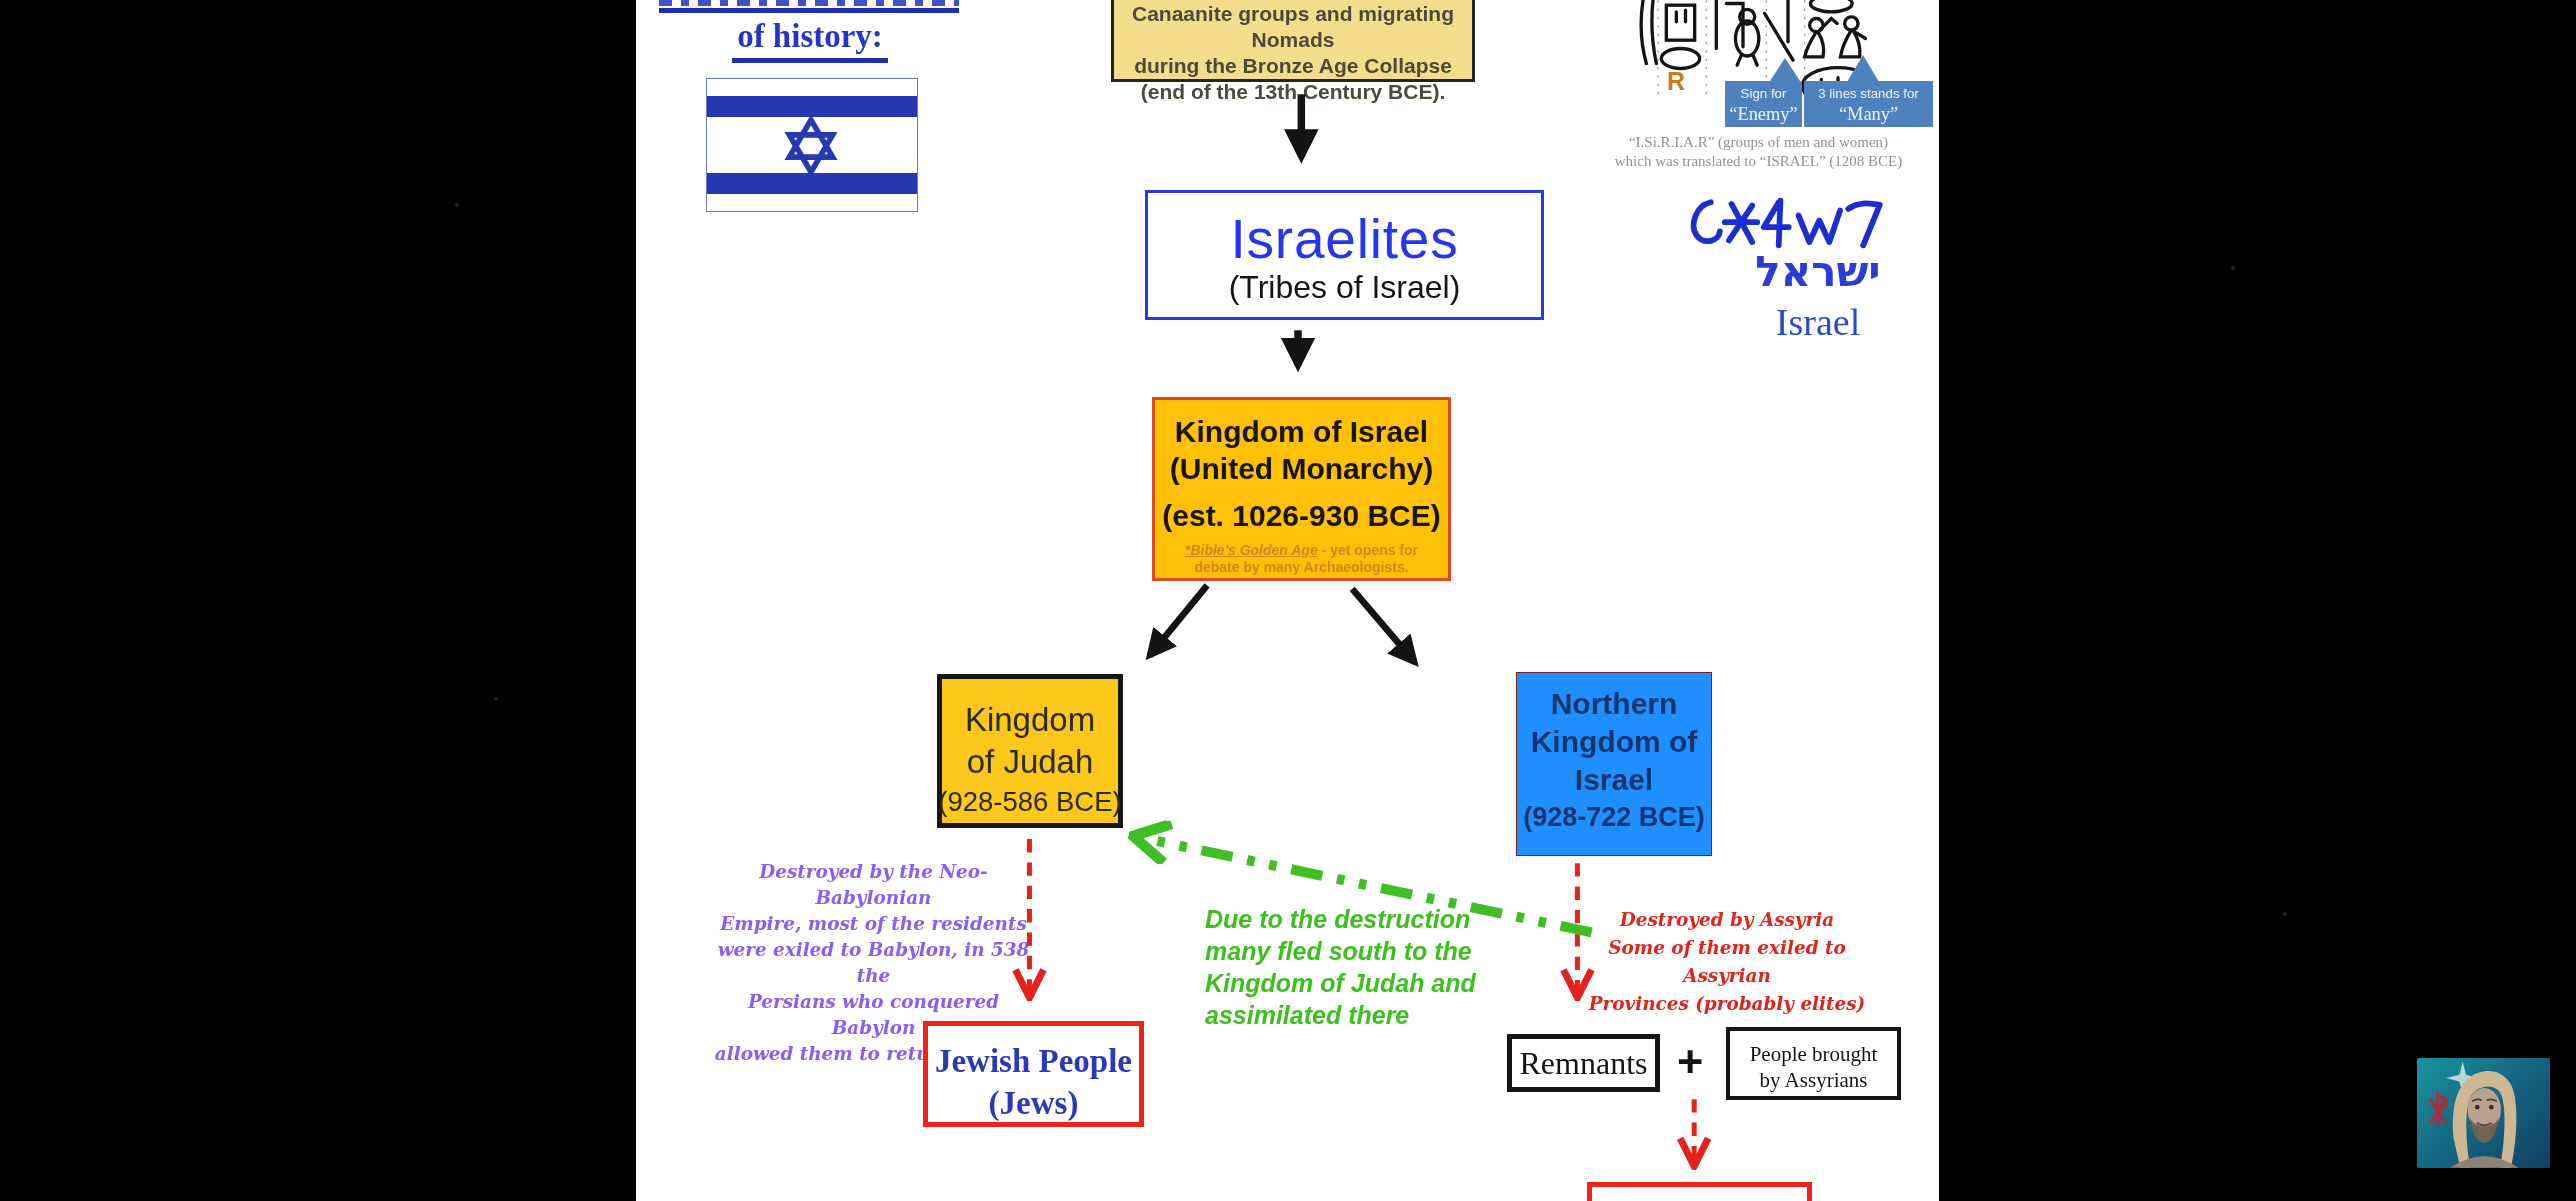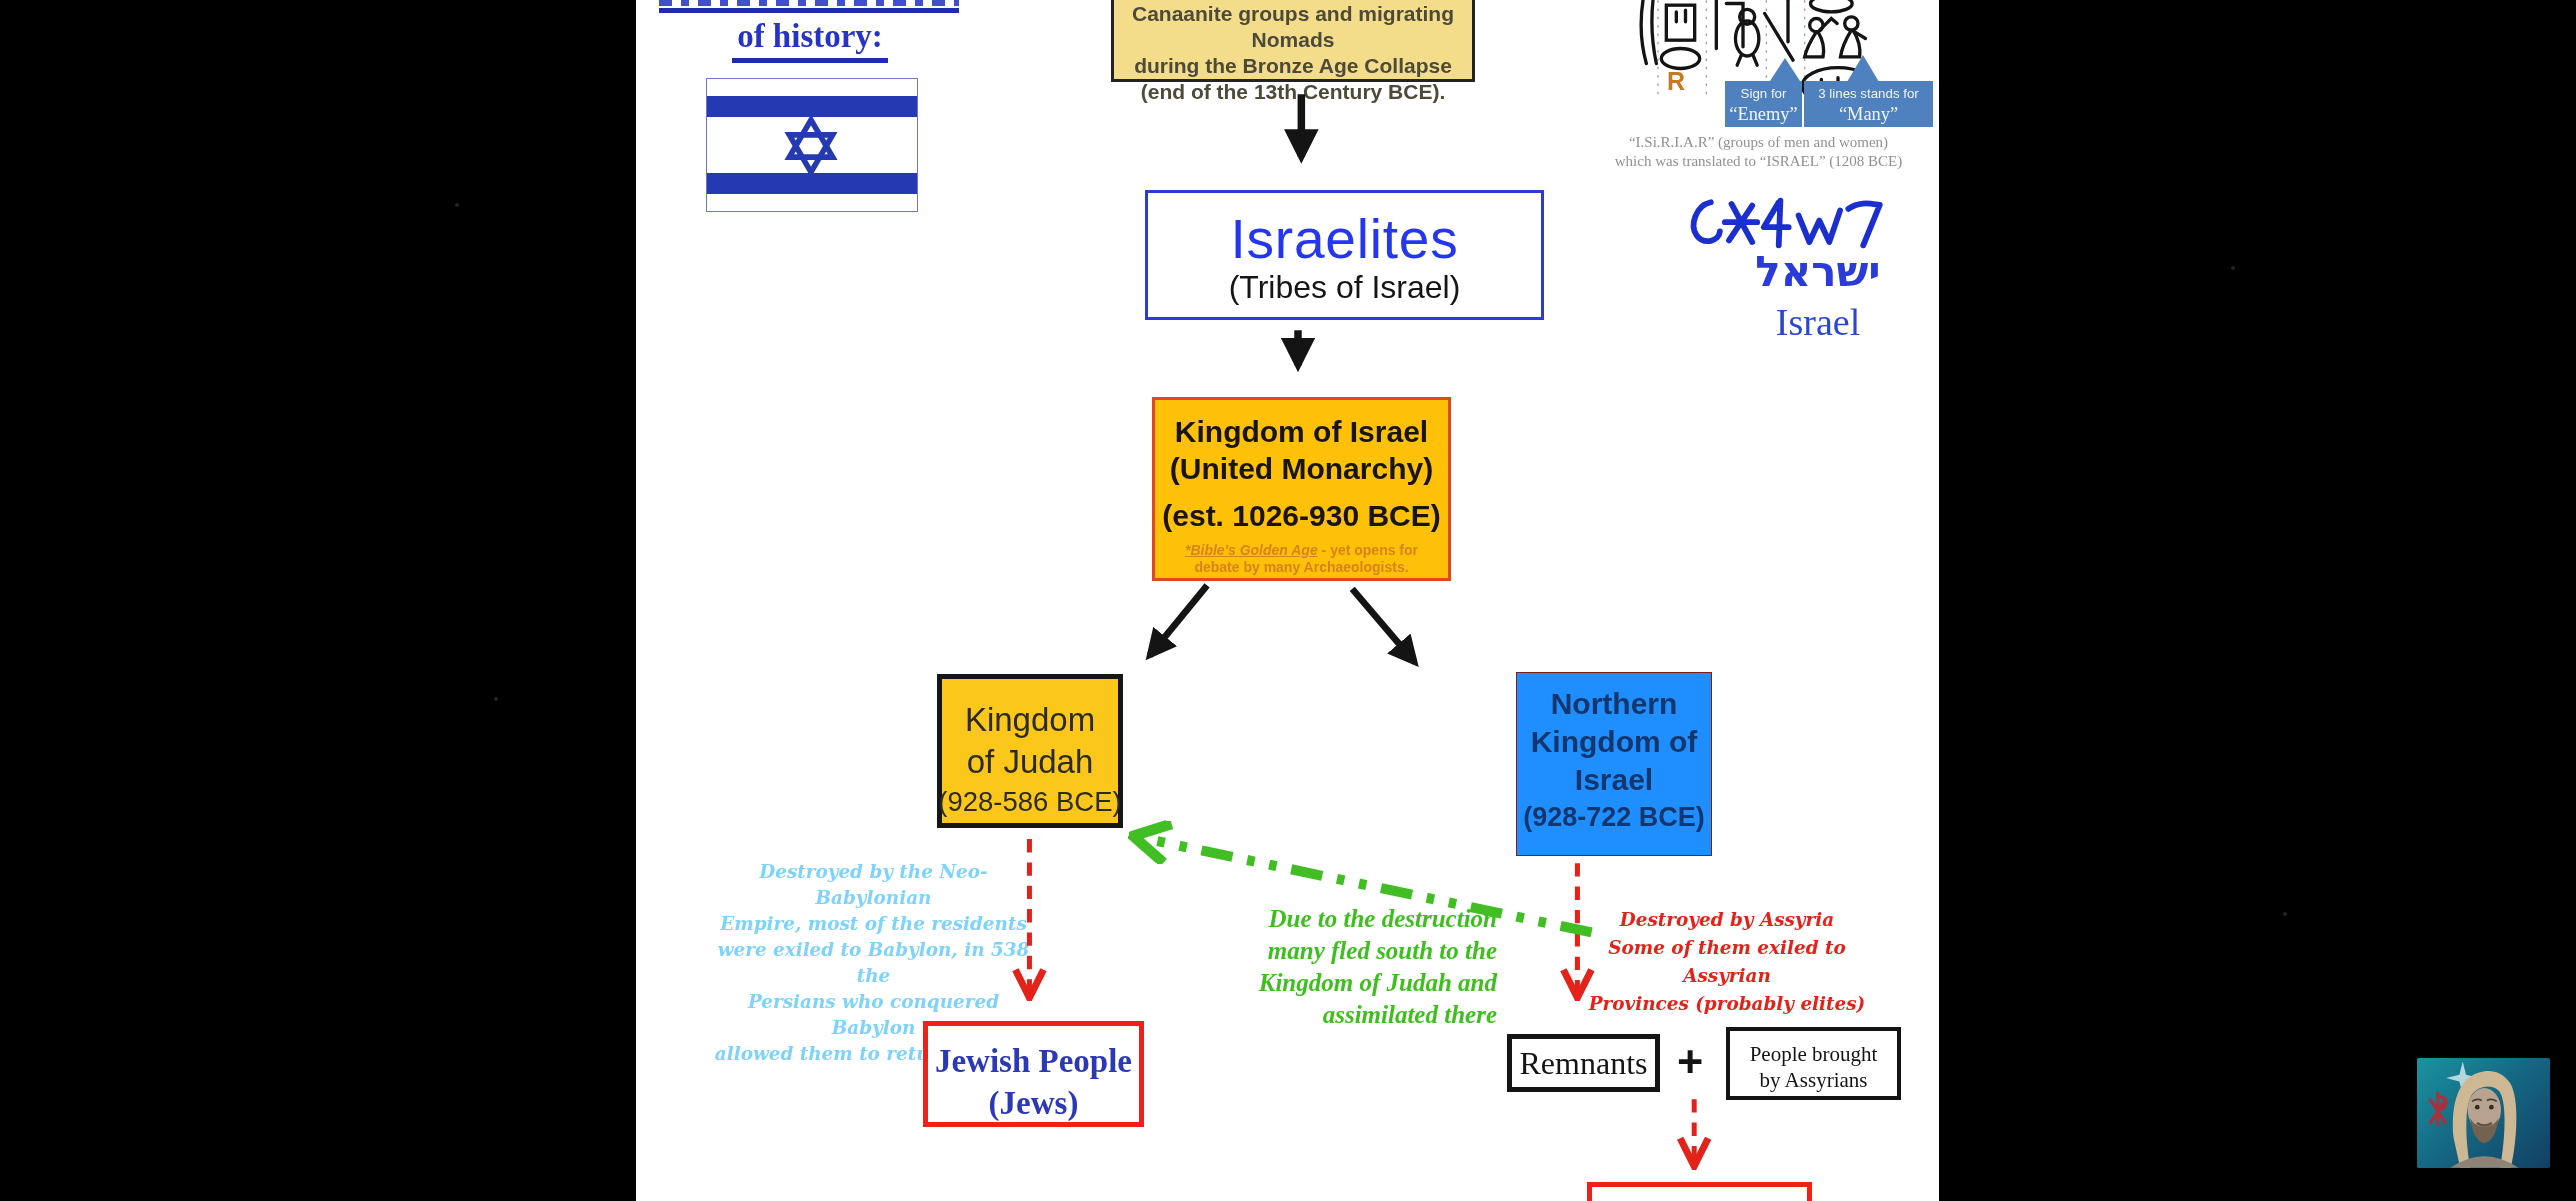--- a/index.html
+++ b/index.html
@@ -51,23 +51,23 @@
   .remnants div{font-family:"Liberation Serif",serif;font-size:32px;color:#141414;}
 
   .peopleb{background:#fff;border:4.2px solid #141414;padding-top:10px;}
   .peopleb div{font-family:"Liberation Serif",serif;font-size:21px;color:#141414;line-height:26px;}
 
   .plus{font-size:45px;font-weight:700;color:#141414;}
 
   .cutbox{background:#fff;border:5px solid #ee2218;}
 
   .script-red div{font-family:"DejaVu Serif",serif;font-style:italic;font-weight:600;
-    font-size:18.4px;line-height:26px;color:#7dd3fc;text-align:center;}
-  .script-green div{font-family:Liberation Serif, serif;font-style:italic;font-weight:bold;
-    font-size:25px;line-height:32px;color:#3dc01e;text-align:right;}
+    font-size:18.4px;line-height:26px;color:#8b5cf6;text-align:center;}
+  .script-green div{font-family:Liberation Sans, sans-serif;font-style:italic;font-weight:bold;
+    font-size:25px;line-height:32px;color:#3dc01e;text-align:left;}
   .script-red2 div{font-family:"DejaVu Serif",serif;font-style:italic;font-weight:600;
     font-size:18.4px;line-height:28px;color:#e3231a;text-align:center;}
 
   .callout{background:#4e81bd;color:#f2f5fa;text-align:center;padding-top:5px;}
   .callout .c1{font-size:13.3px;line-height:16.7px;}
   .callout .c2{font-family:"Liberation Serif",serif;font-size:18.4px;line-height:22px;}
   .tri{position:absolute;width:0;height:0;}
 
   .caption{font-family:"Liberation Serif",serif;font-size:15px;line-height:19px;color:#909090;text-align:center;}
   .hebrew{font-family:"DejaVu Sans",sans-serif;font-weight:600;font-size:42px;color:#2a3bd8;text-align:center;}

